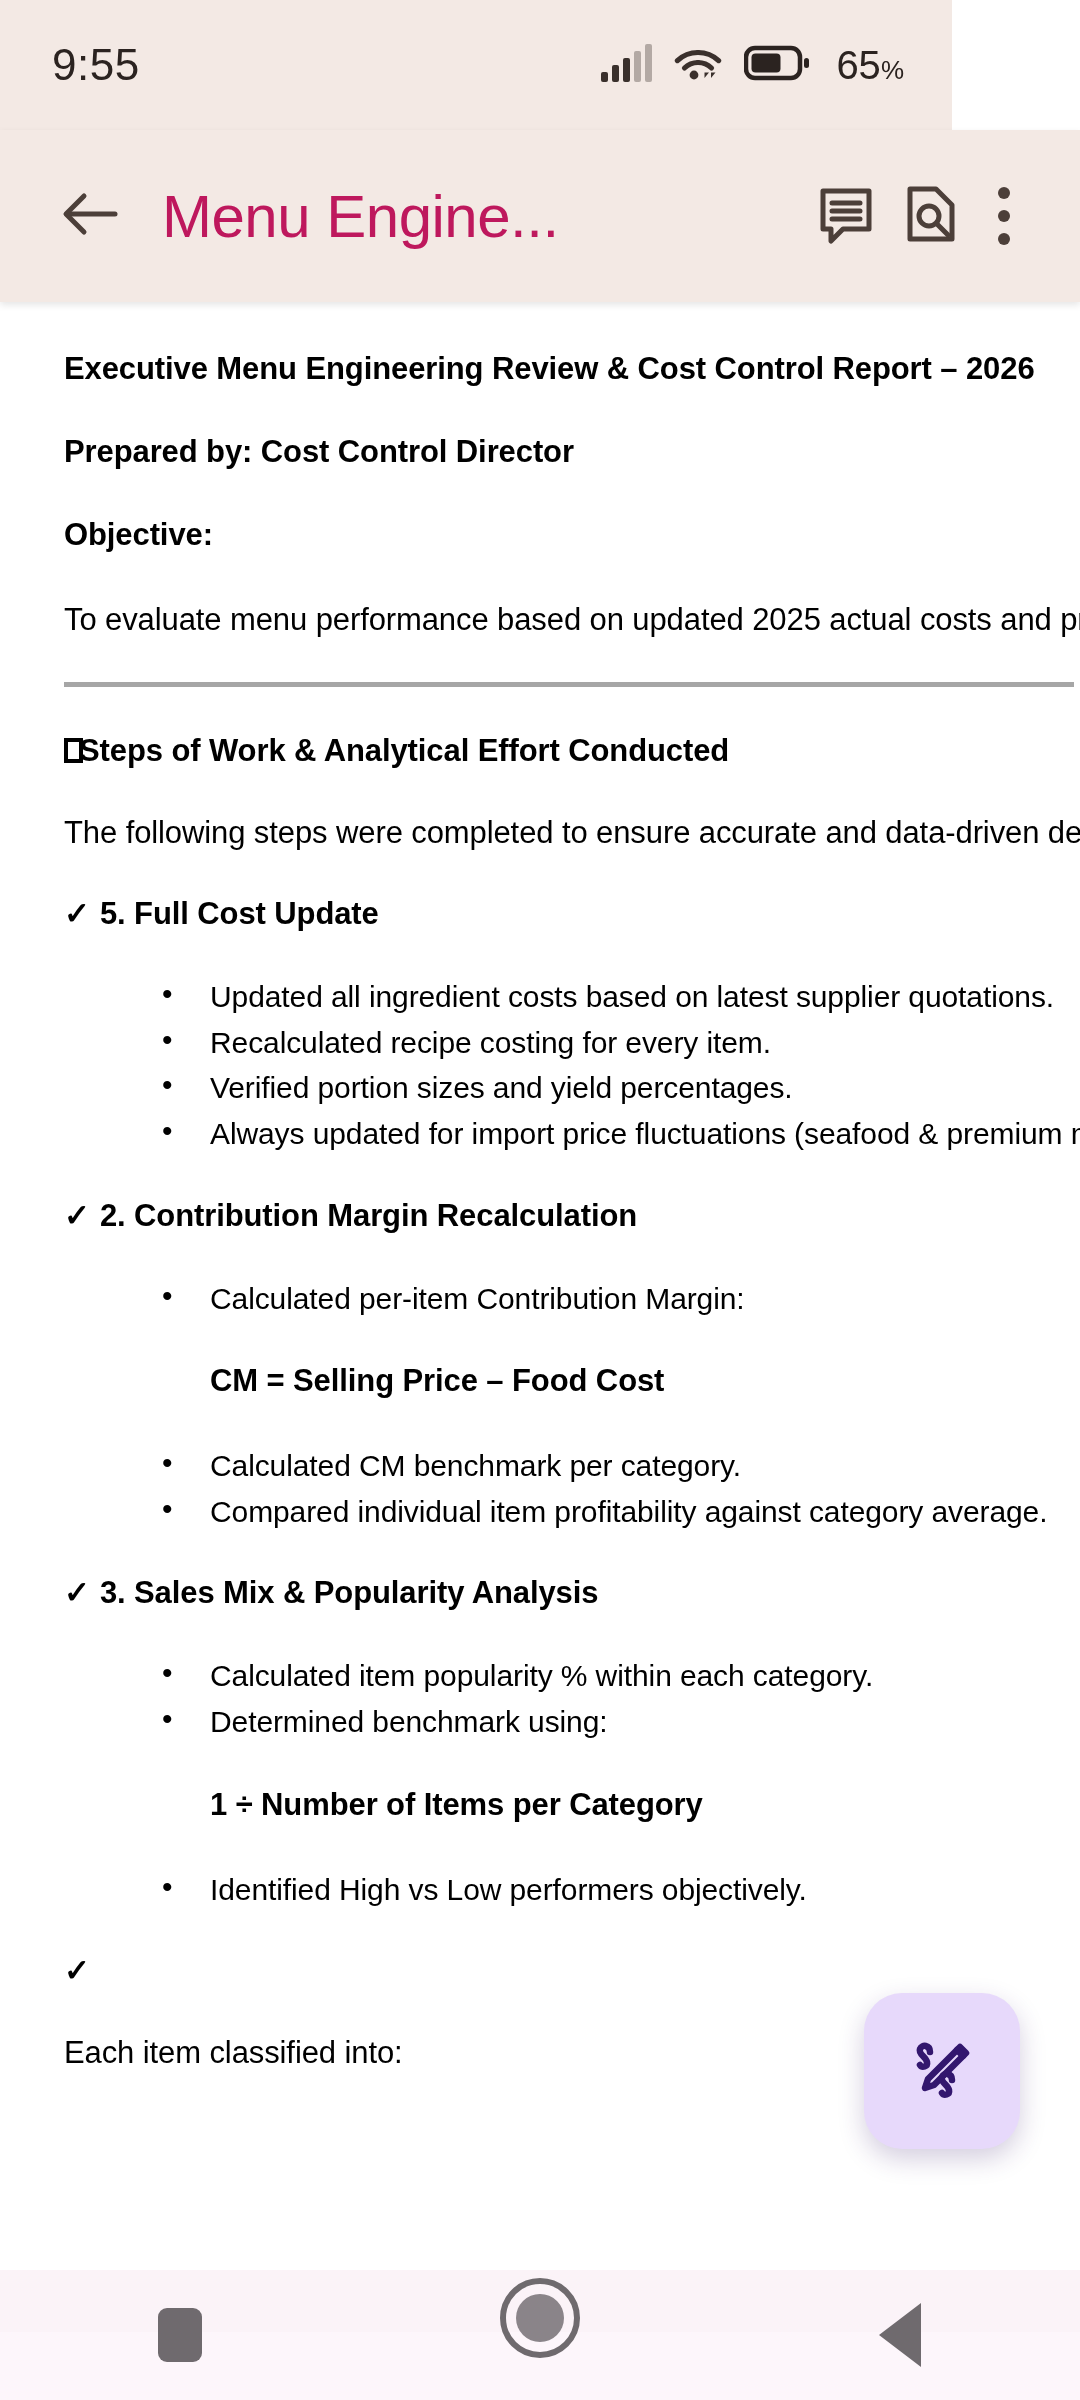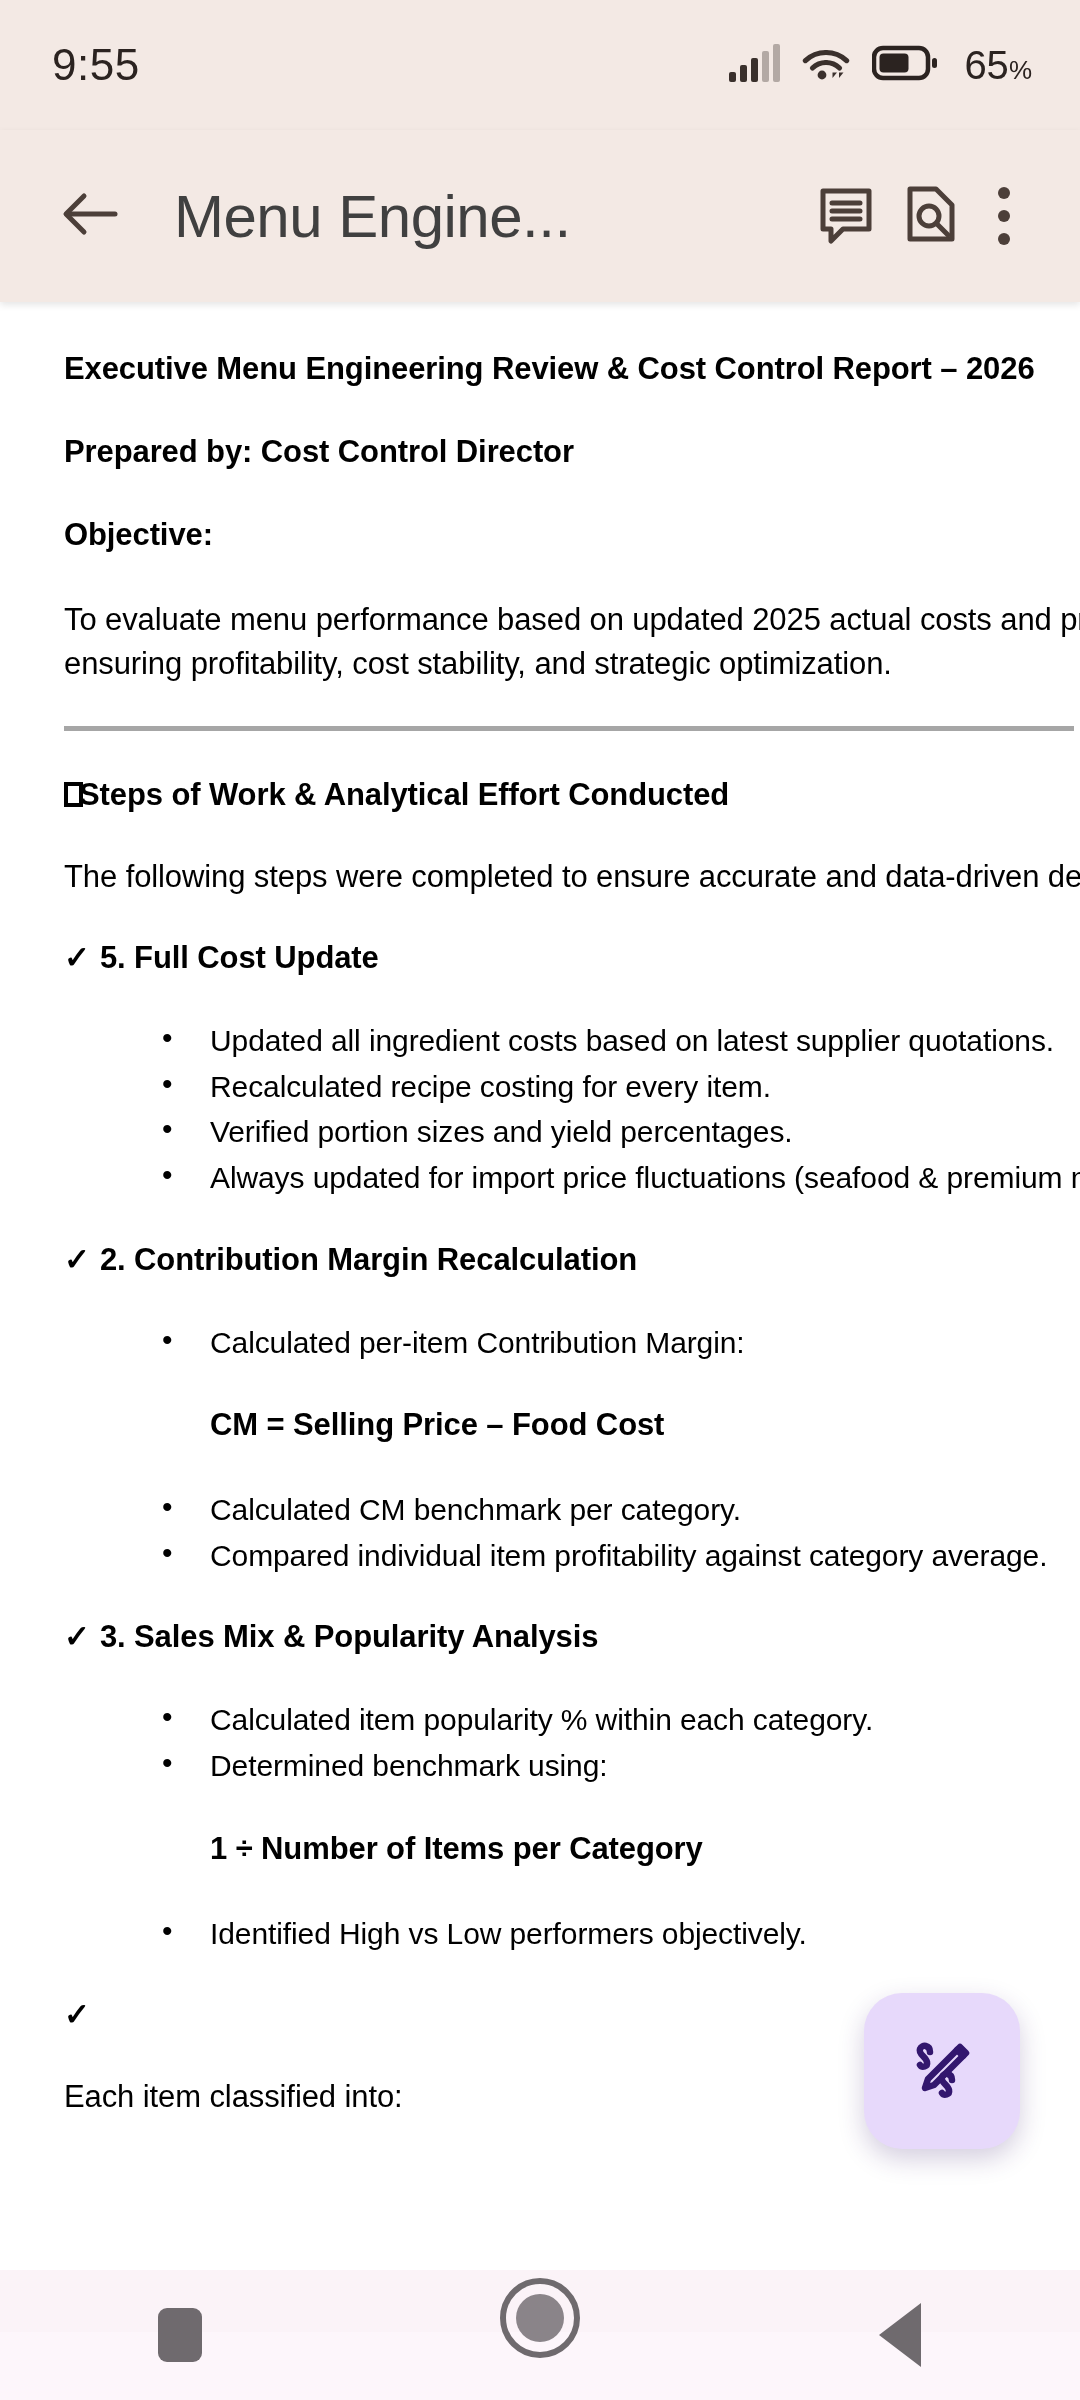--- a/index.html
+++ b/index.html
@@ -12,21 +12,21 @@
   #screen {
     position:relative;
     width:1080px; height:2400px;
     background:#ffffff;
     overflow:hidden;
   }
 
   
   #status-bar {
     position:absolute; top:0; left:0;
-    width:1080px; height:130px;
+    width:952px; height:130px;
     background:#f3e9e4;
     display:flex; align-items:center;
     justify-content:space-between;
     padding:0 48px 0 52px;
   }
   #status-time {
     font-size:44px; color:#2b2320;
     letter-spacing:0.5px;
     font-family:"Liberation Sans", sans-serif;
   }
@@ -56,22 +56,22 @@
     z-index:5;
   }
   #back-button {
     width:76px; height:76px;
     display:flex; align-items:center; justify-content:center;
     flex:0 0 auto;
   }
   #doc-title {
     flex:1 1 auto;
     font-size:60px;
-    color:#404040;
-    margin-left:46px;
+    color:#be185d;
+    margin-left:34px;
     white-space:nowrap;
     overflow:hidden;
     font-weight:400;
     letter-spacing:-0.5px;
   }
   .bar-icon-btn {
     width:84px; height:84px;
     display:flex; align-items:center; justify-content:center;
     flex:0 0 auto;
   }
@@ -303,21 +303,20 @@
   </div>
 
   <div id="doc-scroll">
     <div id="doc-page">
 
       <p class="doc-h">Executive Menu Engineering Review &amp; Cost Control Report – 2026</p>
       <p class="doc-h">Prepared by: Cost Control Director</p>
       <p class="doc-h">Objective:</p>
       <p class="doc-p">
         <span>To evaluate menu performance based on updated 2025 actual costs and proje</span><br>
-        <span>ensuring profitability, cost stability, and strategic optimization.</span>
       </p>
 
       <div class="doc-hr"></div>
 
       <p class="sec-h">
         <span class="tofu"></span>
           <span>Steps of Work &amp; Analytical Effort Conducted</span>
       </p>
       <p class="doc-p">The following steps were completed to ensure accurate and data-driven decis</p>
 

